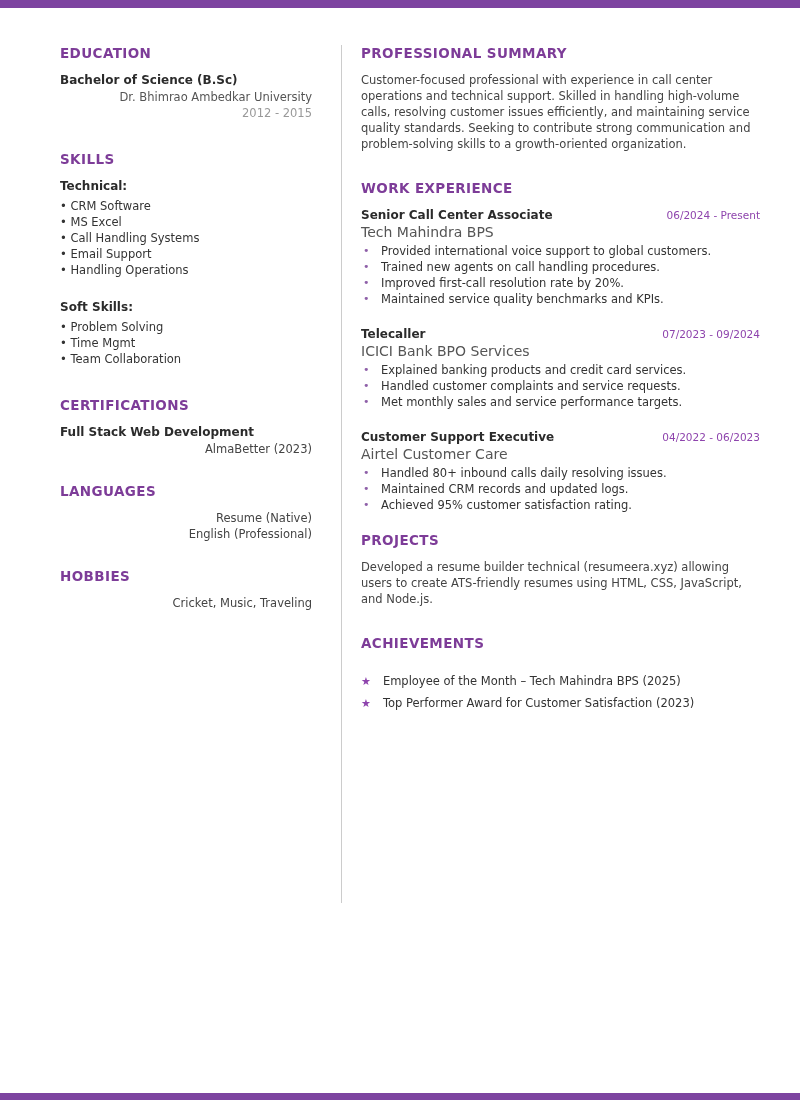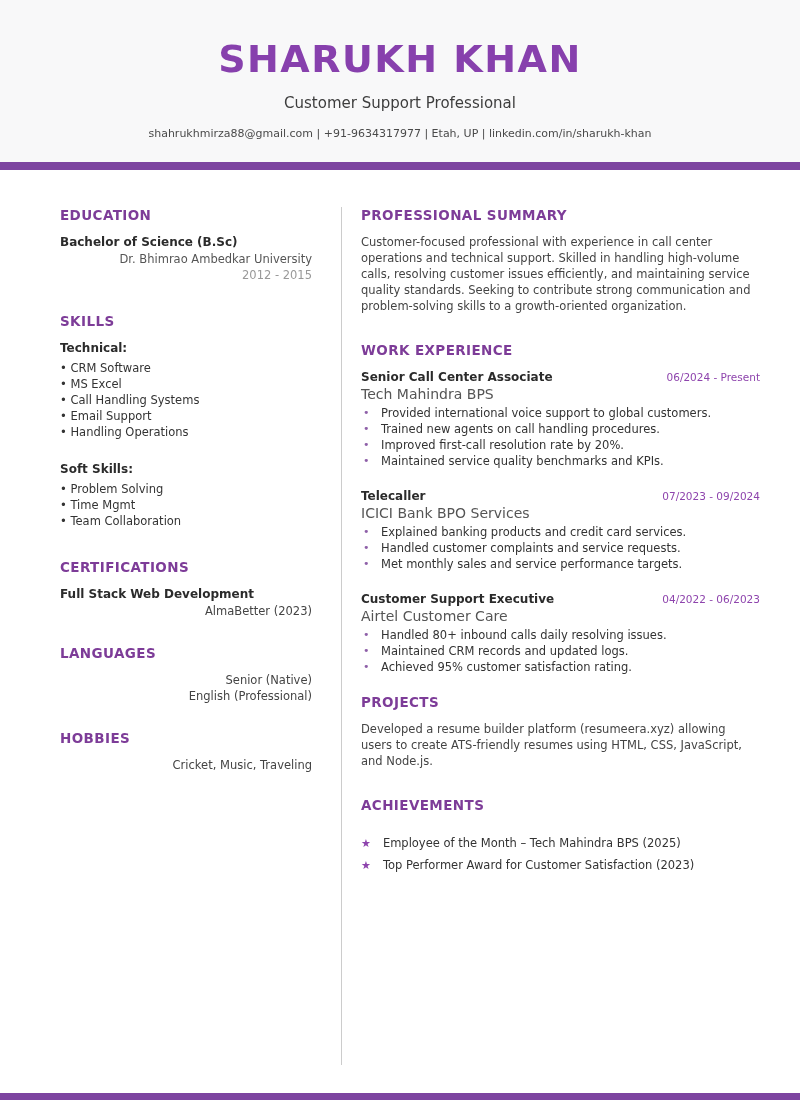--- a/index.html
+++ b/index.html
@@ -115,25 +115,20 @@
 
   .spacer-28 { height: 28px; }
   .spacer-26 { height: 26px; }
   .spacer-12 { height: 12px; }
 </style>
 </head>
 <body>
 
 <div class="page">
 
-  <div class="header">
-    <div class="name">SHARUKH KHAN</div>
-    <div class="job-title">Customer Support Professional</div>
-    <div class="contact-line">shahrukhmirza88@gmail.com | +91-9634317977 | Etah, UP | linkedin.com/in/sharukh-khan</div>
-  </div>
   <div class="accent-bar-top"></div>
 
   <div class="columns">
     <div class="v-divider"></div>
 
     <div class="col-left">
 
       <div class="section">
         <h2 class="section-heading">EDUCATION</h2>
         <div class="bold-line">Bachelor of Science (B.Sc)</div>
@@ -161,21 +156,21 @@
 
       <div class="section mt-sec">
         <h2 class="section-heading">CERTIFICATIONS</h2>
         <div class="bold-line">Full Stack Web Development</div>
         <div class="line">AlmaBetter (2023)</div>
       </div>
 
       <div class="section spacer-26"></div>
       <div class="section">
         <h2 class="section-heading">LANGUAGES</h2>
-        <div class="line">Senior (Native)</div>
+        <div class="line">Resume (Native)</div>
         <div class="line">English (Professional)</div>
       </div>
 
       <div class="section spacer-26"></div>
       <div class="section">
         <h2 class="section-heading">HOBBIES</h2>
         <div class="line">Cricket, Music, Traveling</div>
       </div>
 
     </div>
@@ -227,21 +222,21 @@
           <ul class="exp-list">
             <li>Handled 80+ inbound calls daily resolving issues.</li>
             <li>Maintained CRM records and updated logs.</li>
             <li>Achieved 95% customer satisfaction rating.</li>
           </ul>
         </div>
       </div>
 
       <div class="section">
         <h2 class="section-heading">PROJECTS</h2>
-        <p class="proj-desc">Developed a resume builder platform (resumeera.xyz) allowing users to create ATS-friendly resumes using HTML, CSS, JavaScript, and Node.js.</p>
+        <p class="proj-desc">Developed a resume builder technical (resumeera.xyz) allowing users to create ATS-friendly resumes using HTML, CSS, JavaScript, and Node.js.</p>
       </div>
 
       <div class="section spacer-28"></div>
       <div class="section">
         <h2 class="section-heading">ACHIEVEMENTS</h2>
         <div class="spacer-12"></div>
         <div class="ach-item">
           <span class="star-icon">★</span>
           <span class="ach-text">Employee of the Month – Tech Mahindra BPS (2025)</span>
         </div>

